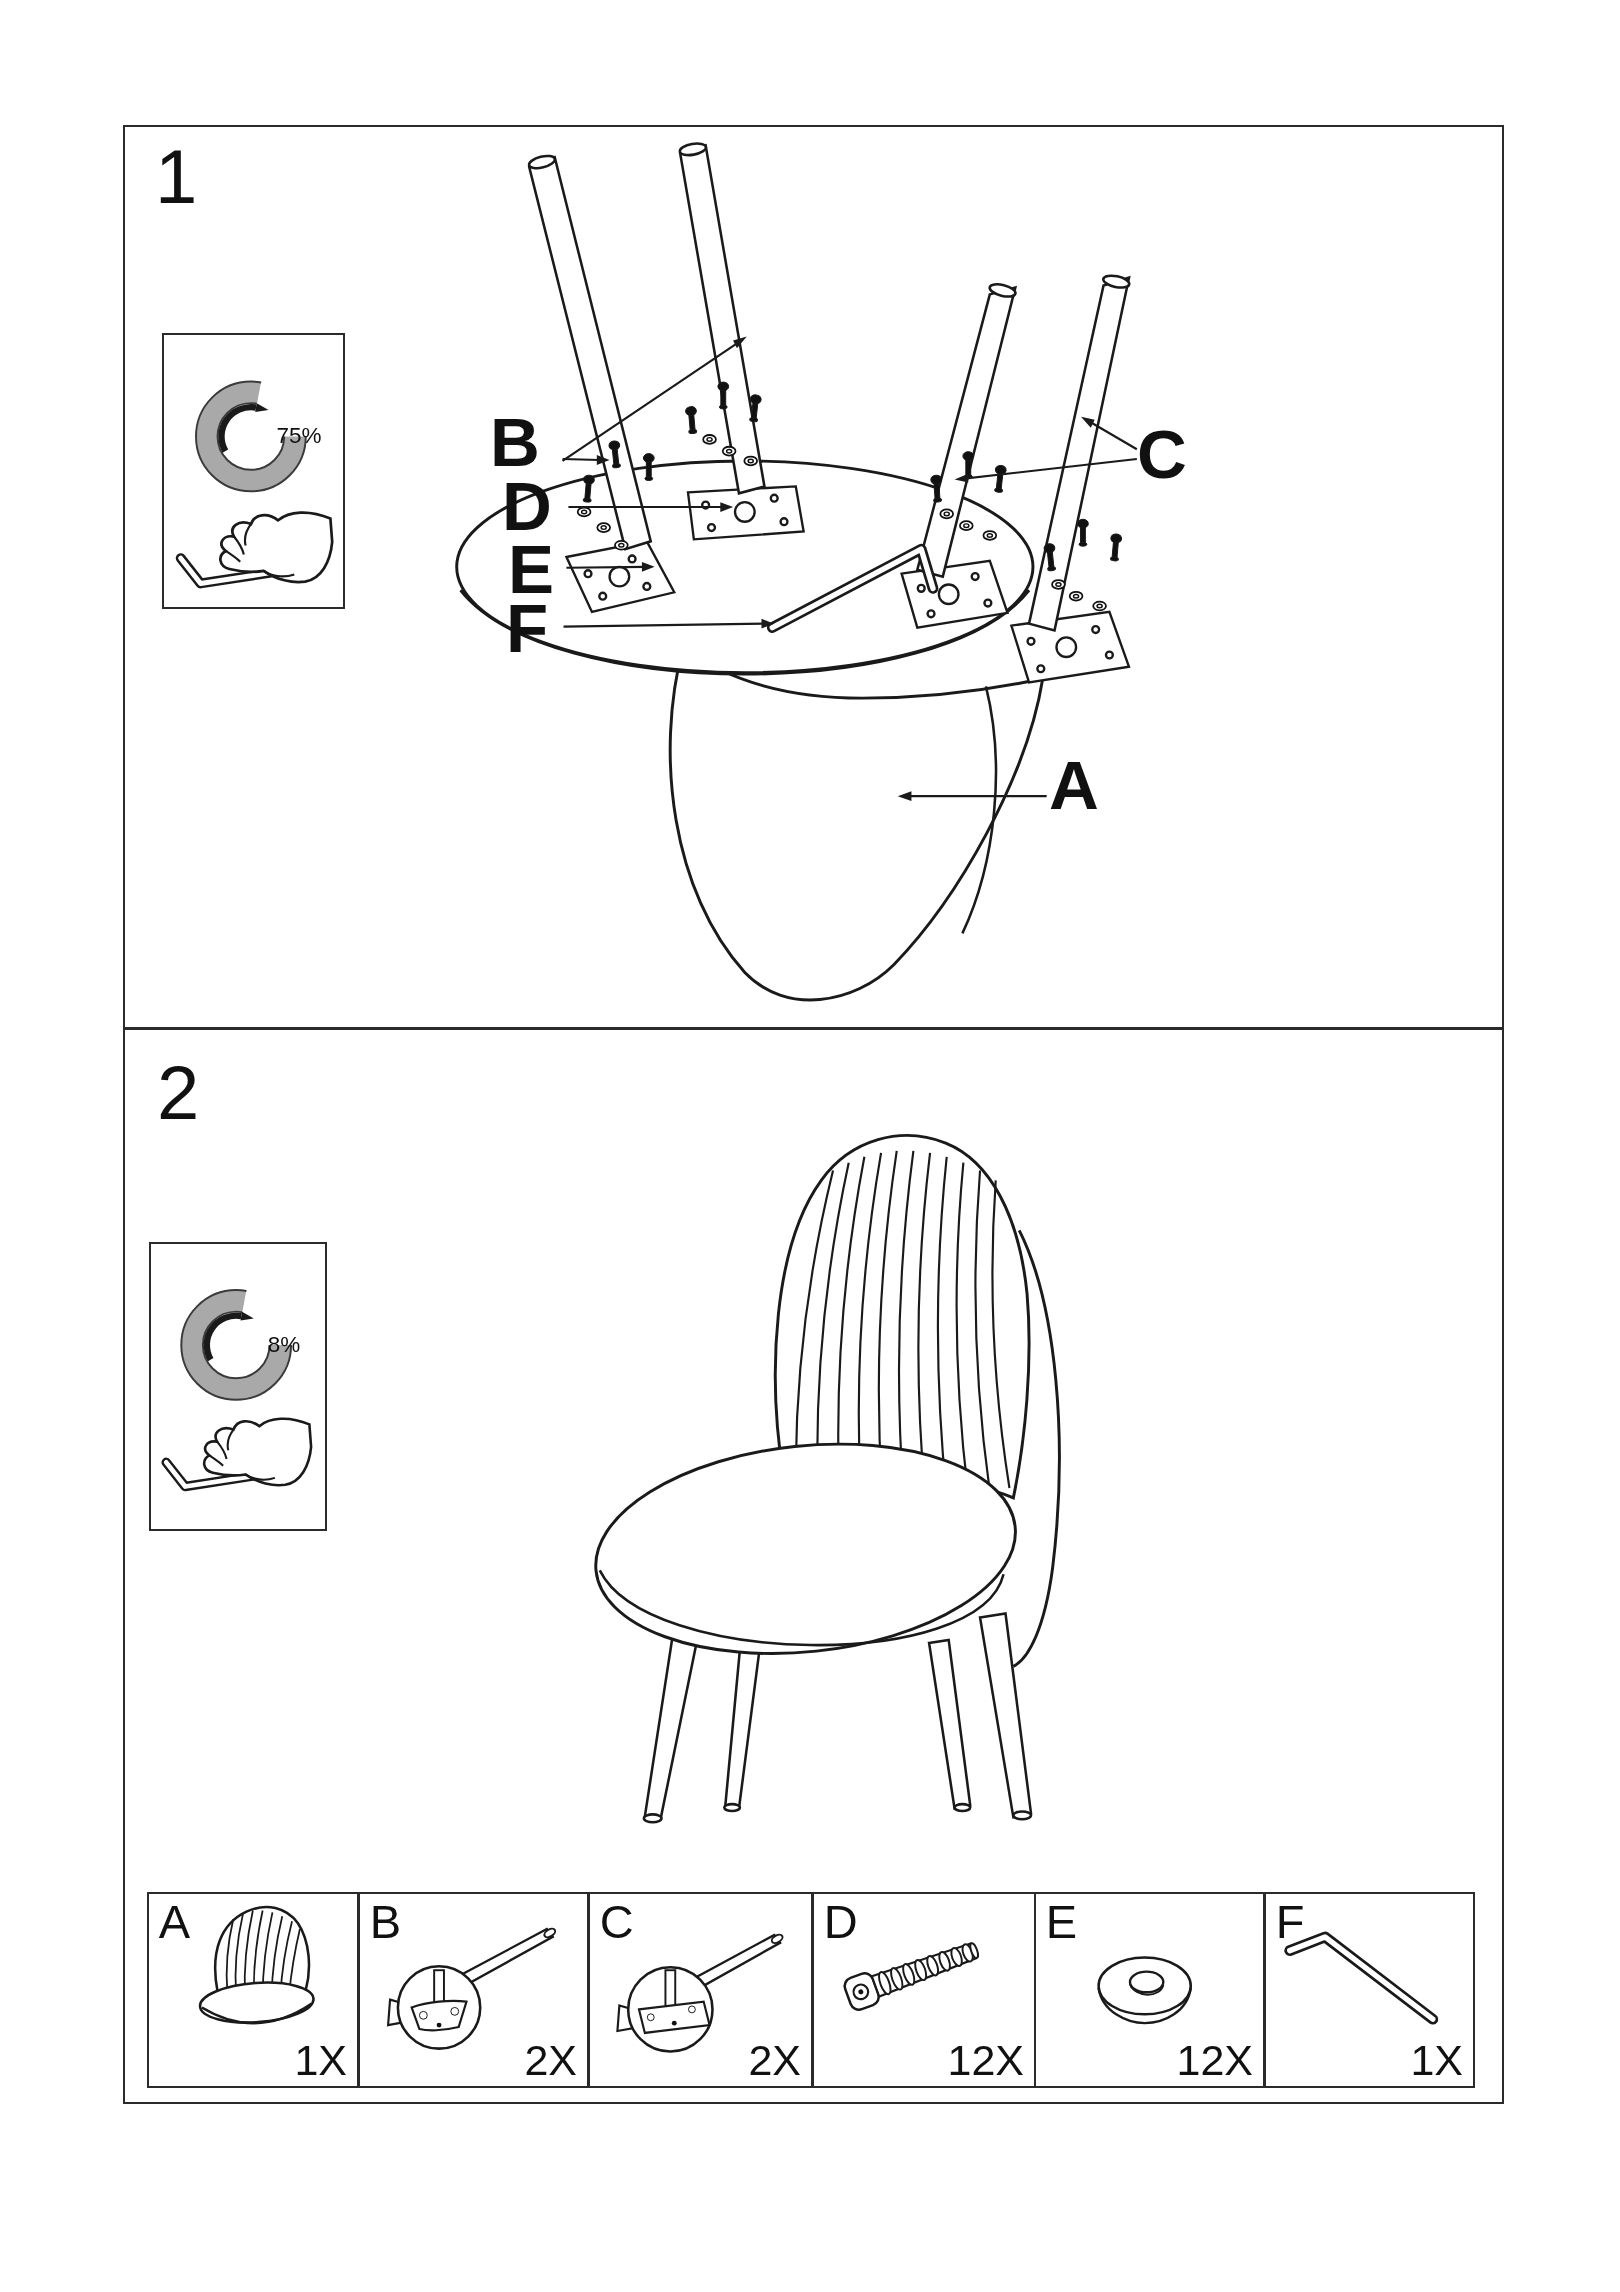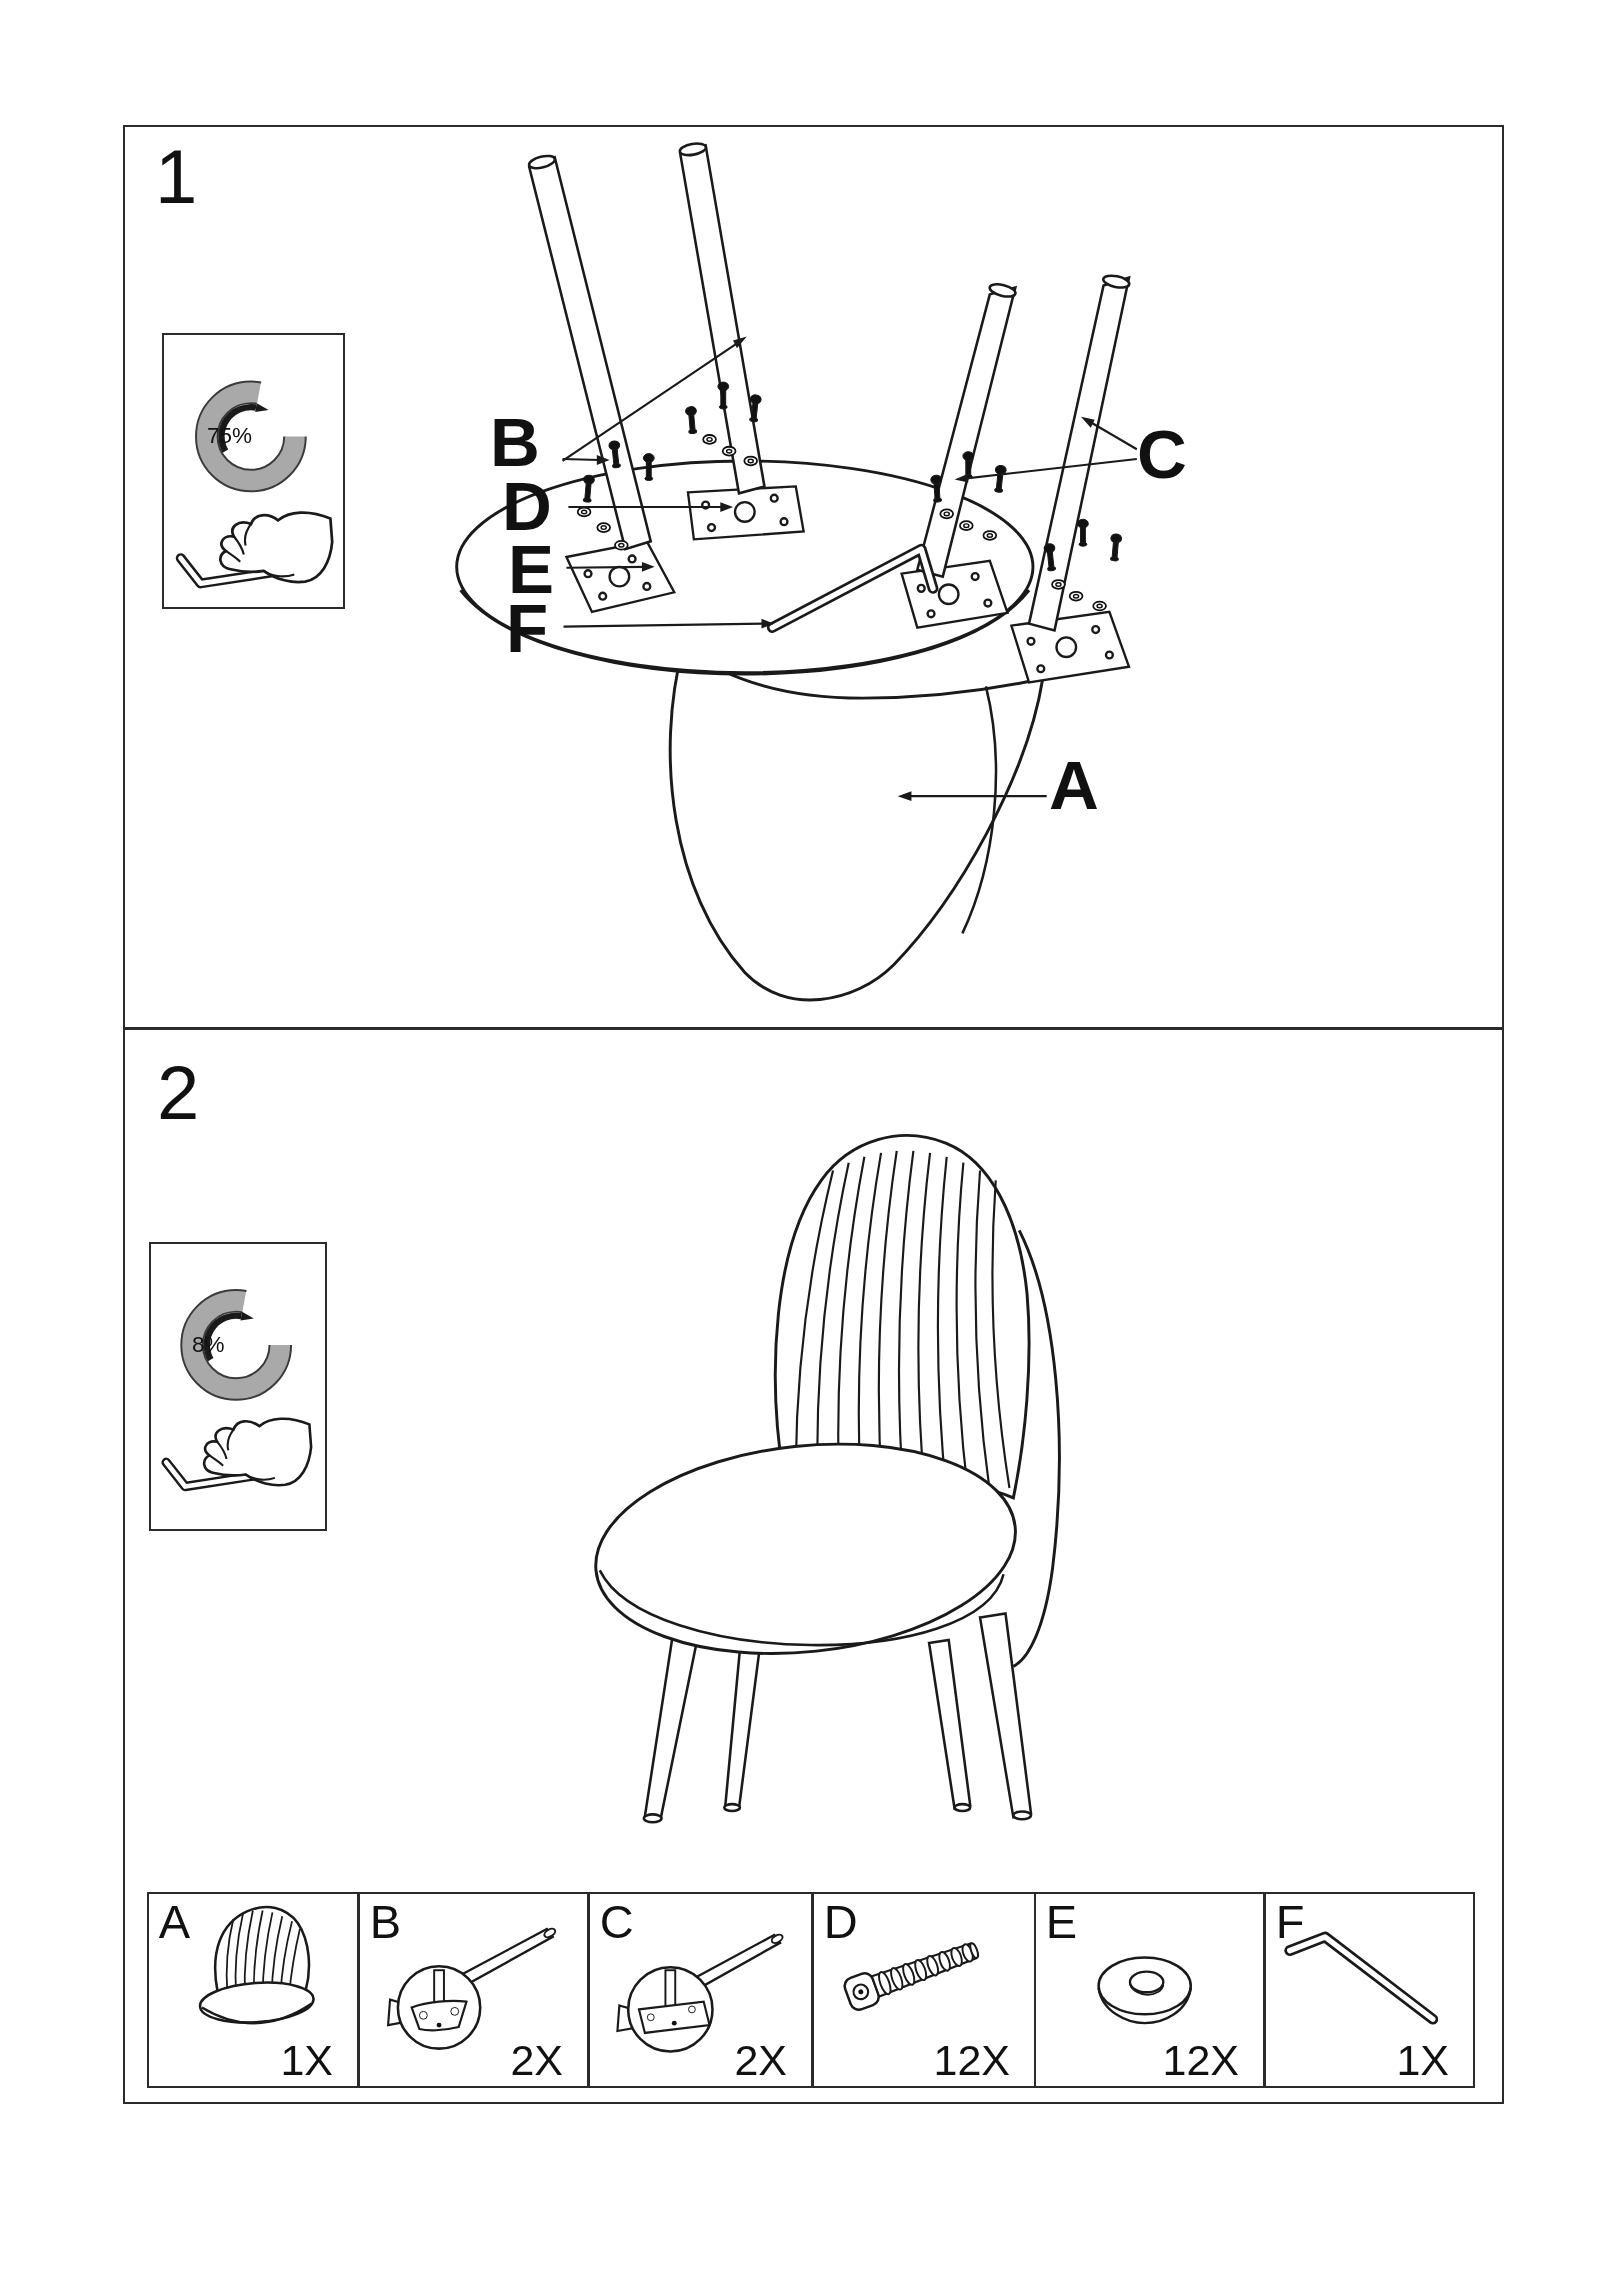--- a/index.html
+++ b/index.html
@@ -7,39 +7,39 @@
         font-family:"Liberation Sans",sans-serif;color:#111;overflow:hidden;}
   .abs{position:absolute;}
   #outer-border{left:123px;top:125px;width:1377px;height:1975px;border:2.9px solid #2b2b2b;z-index:1;}
   #panel-divider{left:123px;top:1027px;width:1380px;height:2.9px;background:#2b2b2b;z-index:1;}
   .torque-box{border:2.9px solid #2b2b2b;z-index:1;background:#fff;}
   #torque-box-1{left:162px;top:333px;width:179px;height:272px;}
   #torque-box-2{left:149px;top:1242px;width:174px;height:285px;}
   .step-number{font-size:76px;font-weight:400;line-height:1;z-index:3;}
   #step1-number{left:155px;top:139px;}
   #step2-number{left:157px;top:1055px;}
-  .pct{width:88px;font-size:22.5px;line-height:1;z-index:3;}
+  .pct{width:88px;text-align:center;font-size:22.5px;line-height:1;z-index:3;margin-left:48px;}
   #pct-1{left:207px;top:425px;}
   #pct-2{left:192px;top:1334px;}
   .callout{font-size:69px;font-weight:700;line-height:1;z-index:3;}
   #callout-b{left:490px;top:408px;}
   #callout-d{left:502px;top:472px;}
   #callout-e{left:508px;top:535px;}
   #callout-f{left:506px;top:594px;}
   #callout-c{left:1137px;top:420px;}
   #callout-a{left:1049px;top:751px;}
   .part-cell{top:1892px;height:192px;border:2.5px solid #2b2b2b;z-index:1;background:transparent;}
   #cell-a{left:147px;width:208px;}
   #cell-b{left:358px;width:227px;}
   #cell-c{left:588px;width:221px;}
   #cell-d{left:812px;width:220px;}
   #cell-e{left:1034px;width:227px;}
   #cell-f{left:1264px;width:207px;}
   .part-letter{position:absolute;left:9.8px;top:3.9px;font-size:47px;font-weight:400;line-height:1;}
-  .part-qty{position:absolute;right:24px;bottom:3.9px;font-size:43px;font-weight:400;line-height:1;}
+  .part-qty{position:absolute;right:10px;bottom:3.9px;font-size:43px;font-weight:400;line-height:1;}
   #art{left:0;top:0;z-index:2;pointer-events:none;}
 </style>
 </head>
 <body>
 
 <div id="page">
 
   <div id="outer-border" class="abs"></div>
   <div id="panel-divider" class="abs"></div>
 

